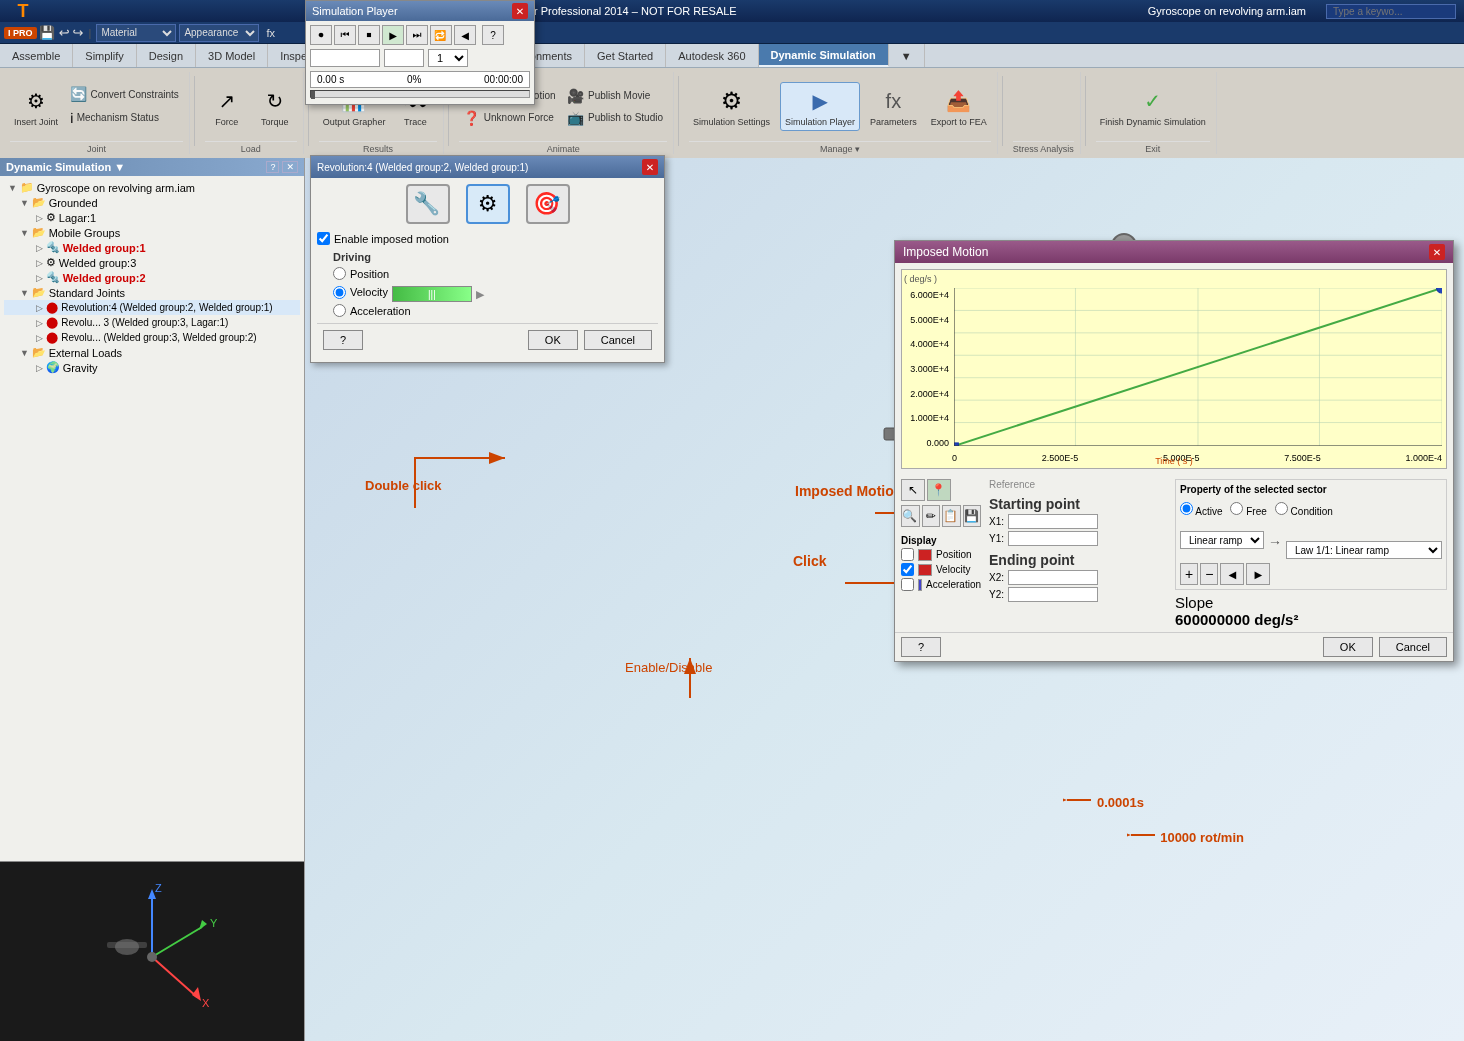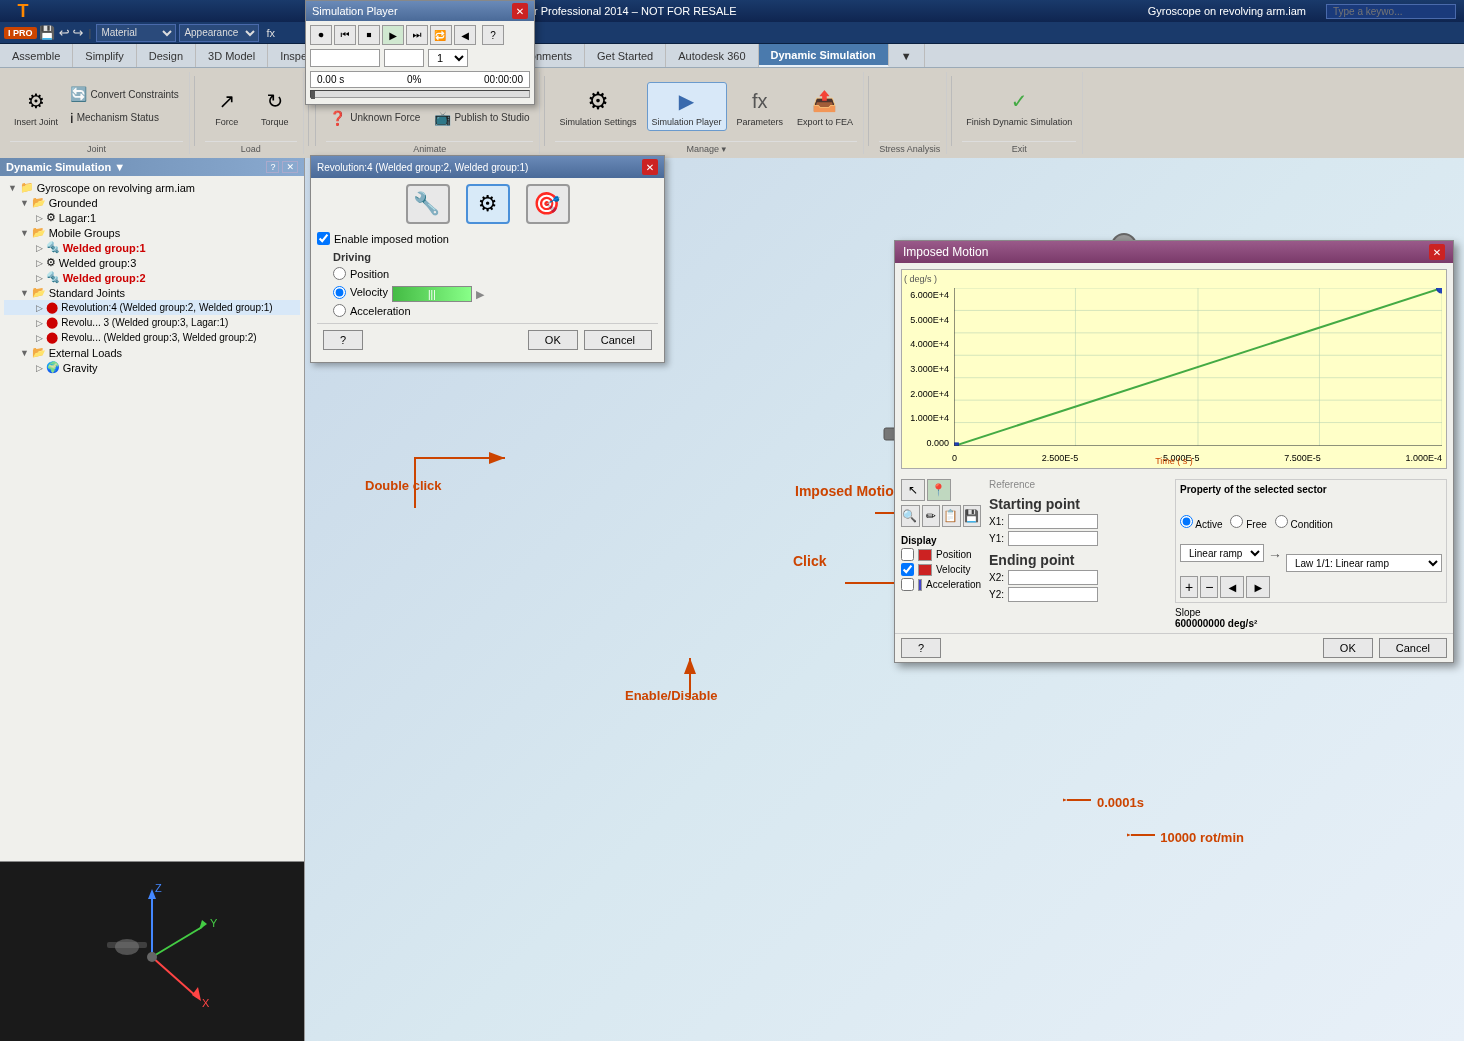--- a/index.html
+++ b/index.html
@@ -88,25 +88,25 @@
     .imposed-middle { flex: 1; }
     .display-section { margin-top: 4px; }
     .display-row { display: flex; align-items: center; gap: 4px; font-size: 10px; margin: 2px 0; }
     .color-box { width: 14px; height: 12px; border: 1px solid #999; }
     .imposed-right { flex: 1; }
     .point-section { margin-bottom: 6px; }
     .point-label { font-size: 14px; font-weight: bold; color: #333; margin-bottom: 2px; }
     .coord-row { display: flex; align-items: center; gap: 4px; margin: 2px 0; font-size: 10px; }
     .coord-field { background: white; border: 1px solid #999; padding: 1px 4px; width: 90px; font-size: 10px; }
     .property-section { border: 1px solid #ccc; padding: 4px; margin-bottom: 4px; }
-    .property-title { font-size: 10px; font-weight: bold; margin-bottom: 20px; }
+    .property-title { font-size: 10px; font-weight: bold; margin-bottom: 7px; }
     .radio-row { display: flex; align-items: center; gap: 8px; font-size: 10px; }
     .dropdown-row { display: flex; align-items: center; gap: 4px; margin-top: 4px; }
     .small-dropdown { background: white; border: 1px solid #999; padding: 1px 4px; font-size: 10px; height: 18px; }
-    .slope-section { margin-top: 4px; font-size: 10px; }
+    .slope-section { margin-top: 4px; font-size: 15px; }
     .imposed-btn-row { display: flex; justify-content: flex-end; gap: 6px; padding: 4px 6px; border-top: 1px solid #ccc; }
 
     
     .checkmark-icon { color: #44aa44; font-size: 28px; }
 
     
     .ribbon-divider { width: 1px; background: #bbb; height: 70px; margin: 4px 2px; }
 
     .simulation-player-icon { font-size: 18px; color: #3a6aad; }
     .params-icon { font-size: 22px; color: #555; }
@@ -185,20 +185,33 @@
       </div>
       <div class="ribbon-btn-large">
         <div class="icon">↻</div>
         <div class="label">Torque</div>
       </div>
     </div>
     <div class="ribbon-group-label">Load</div>
   </div>
   <div class="ribbon-divider"></div>
 
+  <div class="ribbon-group">
+    <div class="ribbon-buttons">
+      <div class="ribbon-btn-large">
+        <div class="icon">📊</div>
+        <div class="label">Output Grapher</div>
+      </div>
+      <div class="ribbon-btn-large">
+        <div class="icon">〰</div>
+        <div class="label">Trace</div>
+      </div>
+    </div>
+    <div class="ribbon-group-label">Results</div>
+  </div>
   <div class="ribbon-divider"></div>
 
   <div class="ribbon-group" style="min-width:160px;">
     <div class="ribbon-buttons">
       <div class="ribbon-col">
         <div class="ribbon-btn-small">
           <span class="icon">🎬</span>
           <span class="label">Dynamic Motion</span>
         </div>
         <div class="ribbon-btn-small">
@@ -425,21 +438,21 @@
     </div>
     <svg style="position:absolute;top:160px;left:200px;pointer-events:none;" width="150" height="40">
       <defs>
         <marker id="arrowhead2" markerWidth="8" markerHeight="6" refX="8" refY="3" orient="auto">
           <polygon points="0 0, 8 3, 0 6" fill="#cc4400"></polygon>
         </marker>
       </defs>
       <path d="M10,15 L110,15" stroke="#cc4400" stroke-width="2" fill="none" marker-end="url(#arrowhead2)"></path>
     </svg>
 
-    <div style="position:absolute;top:530px;left:320px;color:#cc4400;font-weight:bold;font-size:13px;">
+    <div style="position:absolute;top:502px;left:320px;color:#cc4400;font-weight:normal;font-size:13px;">
       <span>Enable/Disable</span>
     </div>
     <svg style="position:absolute;top:490px;left:365px;pointer-events:none;" width="60" height="60">
       <defs>
         <marker id="arrowhead3" markerWidth="8" markerHeight="6" refX="8" refY="3" orient="auto">
           <polygon points="0 0, 8 3, 0 6" fill="#cc4400"></polygon>
         </marker>
       </defs>
       <path d="M20,50 L20,10" stroke="#cc4400" stroke-width="2" fill="none" marker-end="url(#arrowhead3)"></path>
     </svg>

